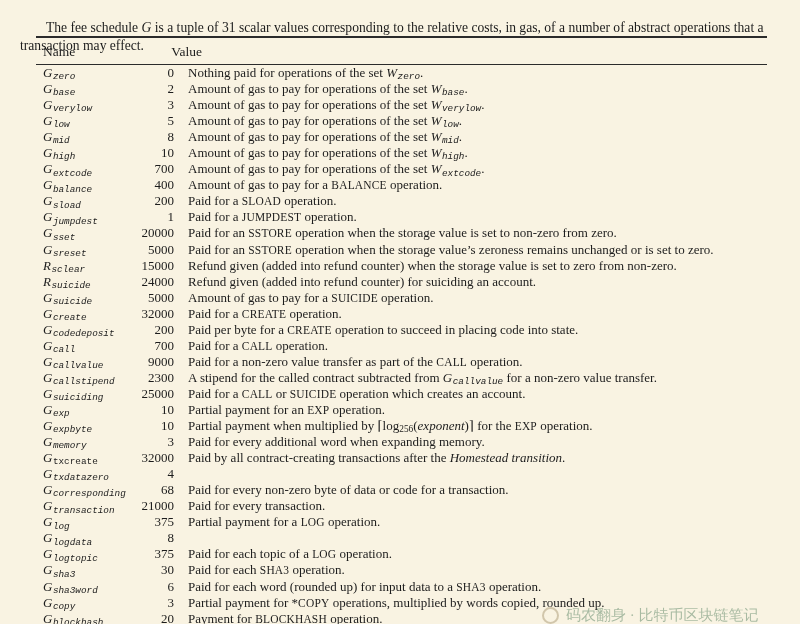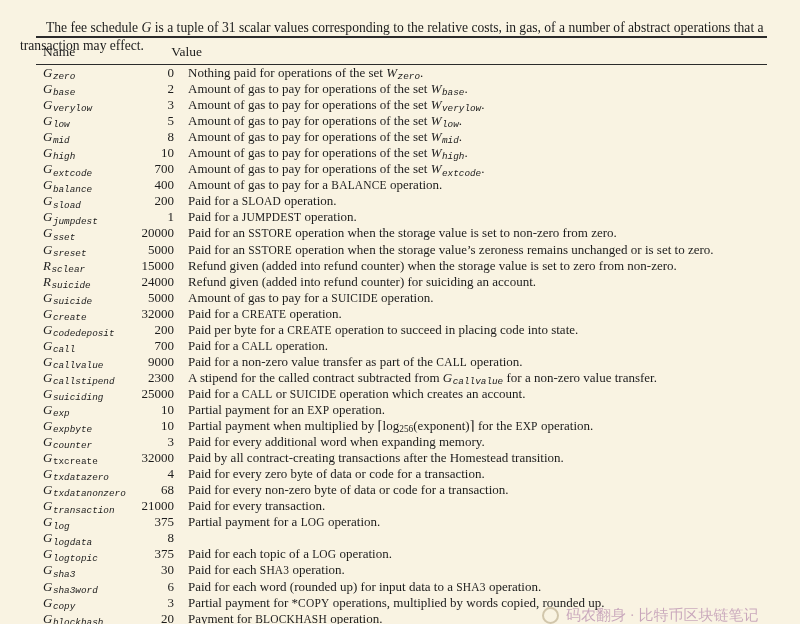--- a/index.html
+++ b/index.html
@@ -24,25 +24,25 @@
   .tbody{margin-top:0;}
   .row{display:flex;height:16.05px;line-height:16.05px;font-size:13px;white-space:nowrap;}
   .c1{width:77px;padding-left:7px;box-sizing:border-box;flex:0 0 auto;}
   .c2{width:61px;flex:0 0 auto;text-align:right;}
   .c3{padding-left:14px;flex:1 1 auto;overflow:hidden;}
   .mvar{font-style:italic;}
   .msub{font-size:0.72em;font-style:italic;vertical-align:-0.24em;margin-left:0.5px;font-family:Liberation Mono, monospace;}
   .msub.roman{font-style:normal;}
   .subn{font-size:0.72em;vertical-align:-0.24em;}
   .sc{font-size:0.88em;letter-spacing:0.2px;}
-  .it{text-align:center;}
+  .it{font-style:italic;text-align:center;}
   .watermark{
     position:absolute;left:542px;top:607px;width:258px;height:17px;
     display:flex;align-items:center;gap:7px;
-    color:#701a75;opacity:0.35;font-size:15px;
+    color:#14532d;opacity:0.35;font-size:15px;
     overflow:hidden;filter:blur(0.3px);white-space:nowrap;
   }
   .wm-logo{
     width:13px;height:13px;flex:0 0 auto;
     border:2px solid #8a7448;border-radius:50%;display:inline-block;
   }
 </style>
 </head>
 <body>
 
@@ -165,36 +165,35 @@
           <div class="c1"><span class="mvar">G<span class="msub">exp</span></span></div>
           <div class="c2">10</div>
           <div class="c3">Partial payment for an <span class="sc">EXP</span> operation.</div>
         </div>
         <div class="row">
           <div class="c1"><span class="mvar">G<span class="msub">expbyte</span></span></div>
           <div class="c2">10</div>
           <div class="c3">Partial payment when multiplied by ⌈log<span class="subn">256</span>(<span class="it">exponent</span>)⌉ for the <span class="sc">EXP</span> operation.</div>
         </div>
         <div class="row">
-          <div class="c1"><span class="mvar">G<span class="msub">counter</span></span></div>
+          <div class="c1"><span class="mvar">G<span class="msub">memory</span></span></div>
           <div class="c2">3</div>
           <div class="c3">Paid for every additional word when expanding memory.</div>
         </div>
         <div class="row">
           <div class="c1"><span class="mvar">G<span class="msub roman">txcreate</span></span></div>
           <div class="c2">32000</div>
           <div class="c3">Paid by all contract-creating transactions after the <span class="it">Homestead transition</span>.</div>
         </div>
         <div class="row">
           <div class="c1"><span class="mvar">G<span class="msub">txdatazero</span></span></div>
           <div class="c2">4</div>
-          <div class="c3">Paid for every zero byte of data or code for a transaction.</div>
-        </div>
-        <div class="row">
-          <div class="c1"><span class="mvar">G<span class="msub">txdatanonzero</span></span></div>
+        </div>
+        <div class="row">
+          <div class="c1"><span class="mvar">G<span class="msub">corresponding</span></span></div>
           <div class="c2">68</div>
           <div class="c3">Paid for every non-zero byte of data or code for a transaction.</div>
         </div>
         <div class="row">
           <div class="c1"><span class="mvar">G<span class="msub">transaction</span></span></div>
           <div class="c2">21000</div>
           <div class="c3">Paid for every transaction.</div>
         </div>
         <div class="row">
           <div class="c1"><span class="mvar">G<span class="msub">log</span></span></div>

